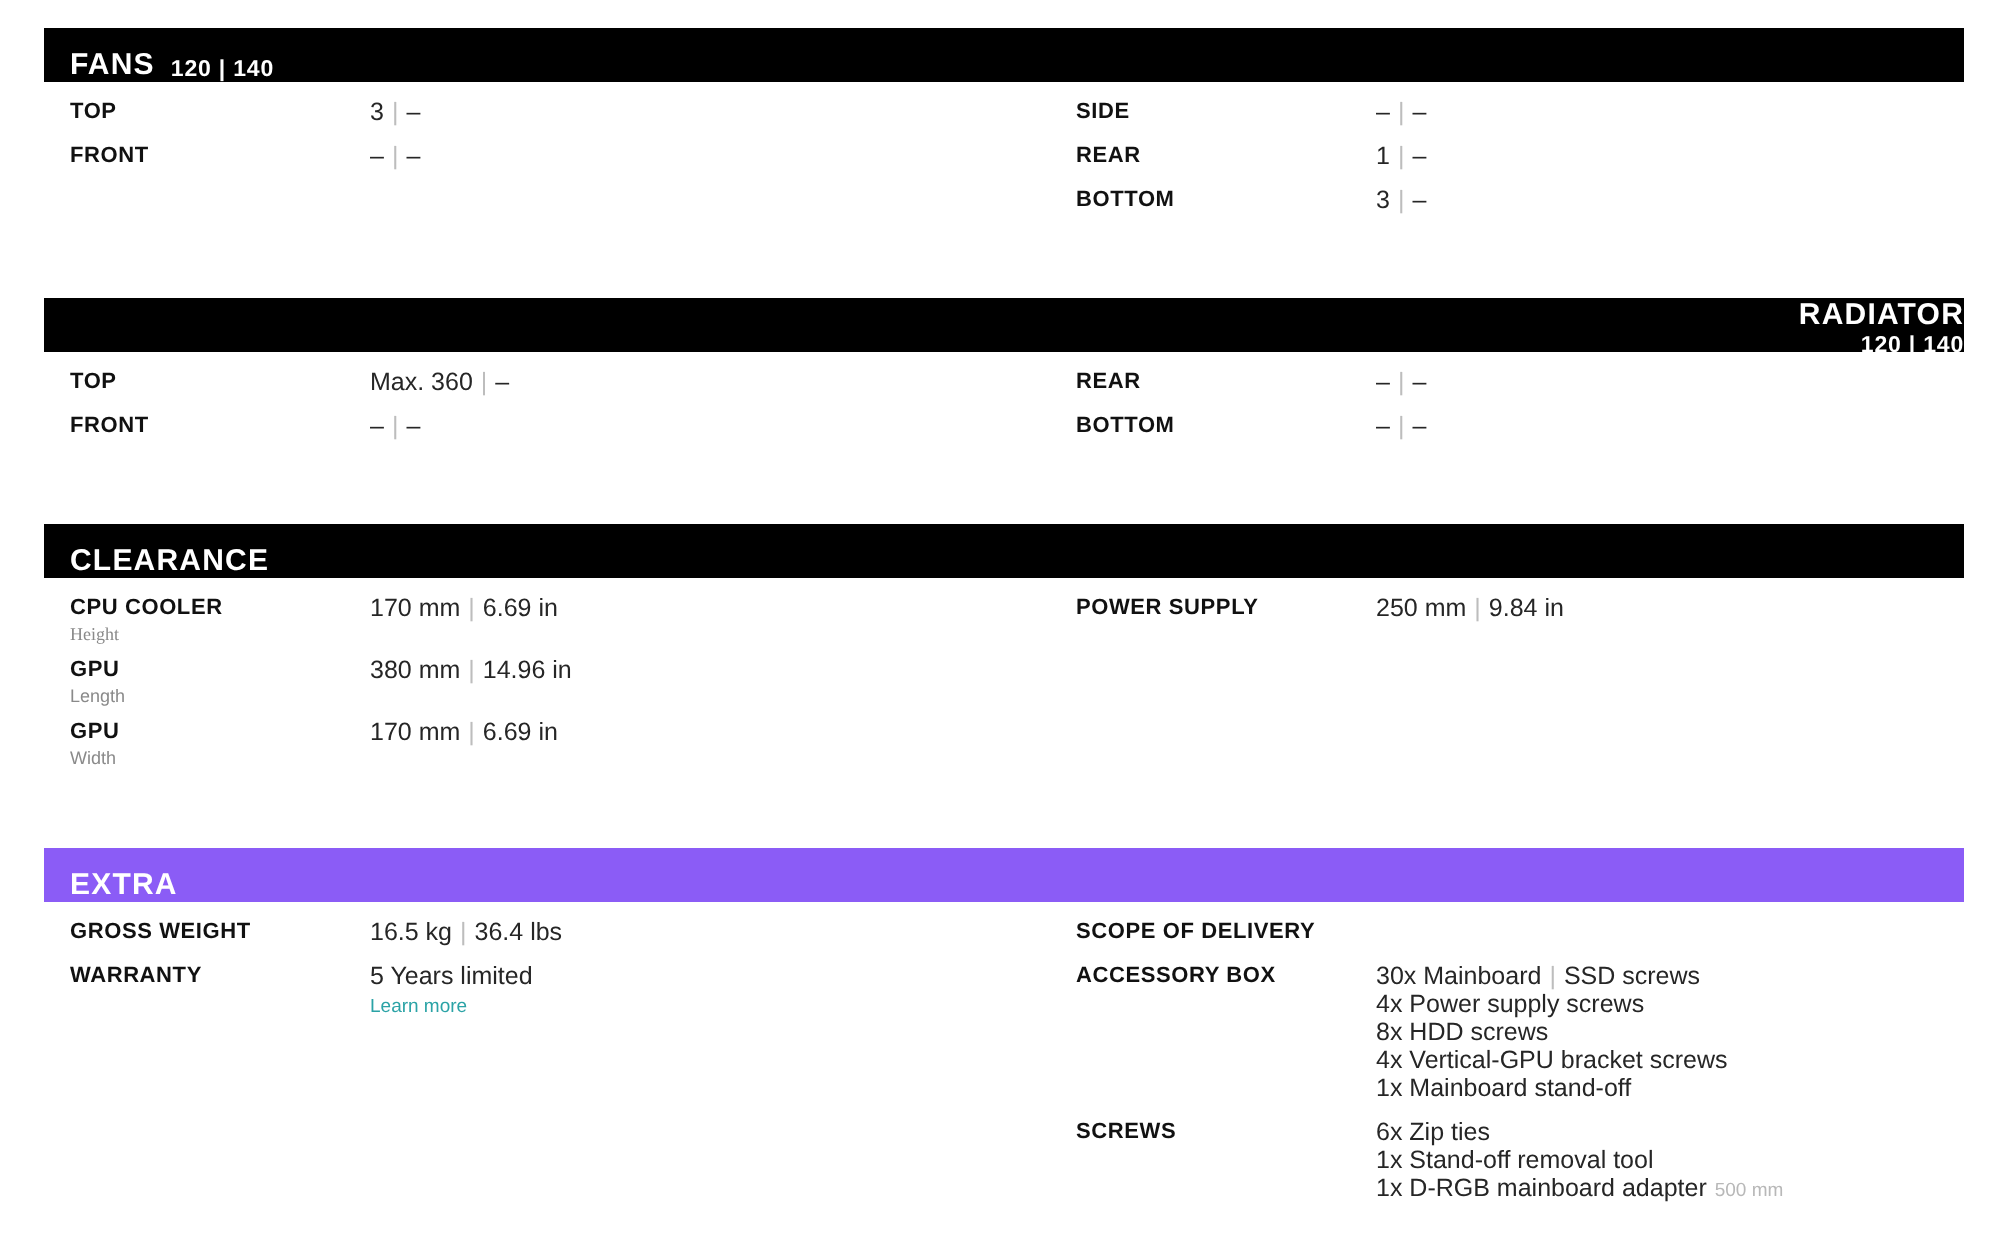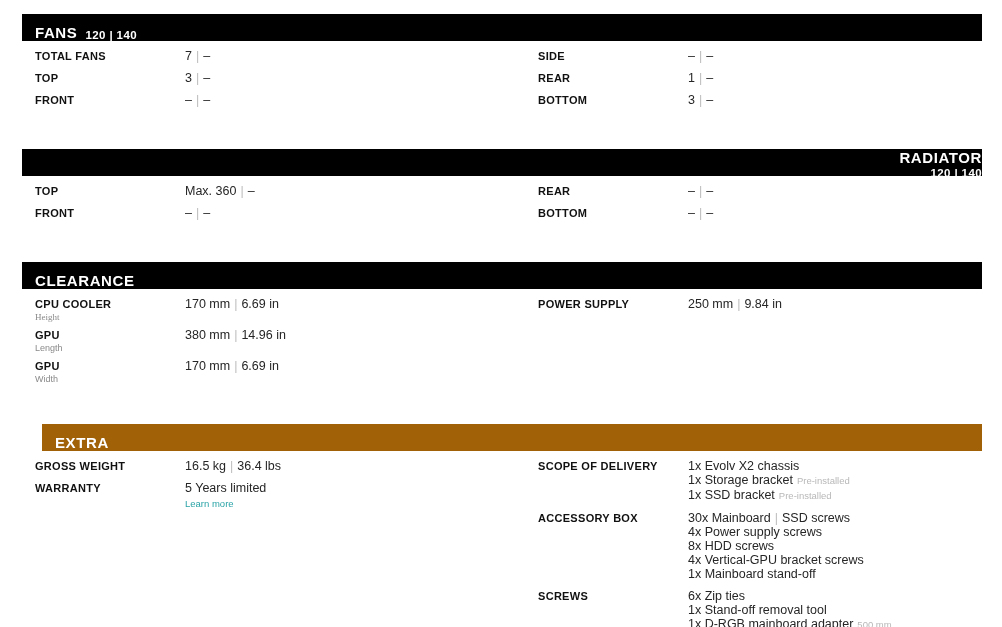--- a/index.html
+++ b/index.html
@@ -56,28 +56,20 @@
 <main class="sheet" id="sheet">
     <section class="section">
       <div class="bar" style="background: rgb(0, 0, 0); color: rgb(255, 255, 255);">
         <span class="bar-title">FANS</span>
         <span class="bar-sub">120 | 140</span>
       </div>
       <div class="content">
         <div class="col-left">
           <div class="spec-row">
             <div class="label-wrap">
-              <div class="spec-label" style="color: rgb(17, 17, 17);">TOTAL FANS</div>
-            </div>
-            <div class="spec-value" style="color: rgb(38, 38, 38);">
-              <div class="value-line"><span>7</span><span class="sep" style="color: rgb(189, 189, 189);">|</span><span>–</span></div>
-            </div>
-          </div>
-          <div class="spec-row">
-            <div class="label-wrap">
               <div class="spec-label" style="color: rgb(17, 17, 17);">TOP</div>
             </div>
             <div class="spec-value" style="color: rgb(38, 38, 38);">
               <div class="value-line"><span>3</span><span class="sep" style="color: rgb(189, 189, 189);">|</span><span>–</span></div>
             </div>
           </div>
           <div class="spec-row">
             <div class="label-wrap">
               <div class="spec-label" style="color: rgb(17, 17, 17);">FRONT</div>
             </div>
@@ -198,21 +190,21 @@
               <div class="spec-label" style="color: rgb(17, 17, 17);">POWER SUPPLY</div>
             </div>
             <div class="spec-value" style="color: rgb(38, 38, 38);">
               <div class="value-line"><span>250 mm</span><span class="sep" style="color: rgb(189, 189, 189);">|</span><span>9.84 in</span></div>
             </div>
           </div>
         </div>
       </div>
     </section>
     <section class="section">
-      <div class="bar" style="background: #a16207; color: rgb(255, 255, 255); margin-left: 20px;">
+      <div class="bar" style="background: #8b5cf6; color: rgb(255, 255, 255);">
         <span class="bar-title">EXTRA</span>
       </div>
       <div class="content">
         <div class="col-left">
           <div class="spec-row">
             <div class="label-wrap">
               <div class="spec-label" style="color: rgb(17, 17, 17);">GROSS WEIGHT</div>
             </div>
             <div class="spec-value" style="color: rgb(38, 38, 38);">
               <div class="value-line"><span>16.5 kg</span><span class="sep" style="color: rgb(189, 189, 189);">|</span><span>36.4 lbs</span></div>
@@ -225,25 +217,20 @@
             <div class="spec-value" style="color: rgb(38, 38, 38);">
               <div class="value-line"><span>5 Years limited</span></div>
               <div class="link-line"><span class="learn-more" style="color: rgb(43, 163, 166);">Learn more</span></div>
             </div>
           </div>
         </div>
         <div class="col-right">
           <div class="spec-row">
             <div class="label-wrap">
               <div class="spec-label" style="color: rgb(17, 17, 17);">SCOPE OF DELIVERY</div>
-            </div>
-            <div class="spec-value" style="color: rgb(38, 38, 38);">
-              <div class="value-line"><span>1x Evolv X2 chassis</span></div>
-              <div class="value-line"><span>1x Storage bracket</span><span class="note" style="color: rgb(184, 184, 184);">Pre-installed</span></div>
-              <div class="value-line"><span>1x SSD bracket</span><span class="note" style="color: rgb(184, 184, 184);">Pre-installed</span></div>
             </div>
           </div>
           <div class="spec-row">
             <div class="label-wrap">
               <div class="spec-label" style="color: rgb(17, 17, 17);">ACCESSORY BOX</div>
             </div>
             <div class="spec-value" style="color: rgb(38, 38, 38);">
               <div class="value-line"><span>30x Mainboard</span><span class="sep" style="color: rgb(189, 189, 189);">|</span><span>SSD screws</span></div>
               <div class="value-line"><span>4x Power supply screws</span></div>
               <div class="value-line"><span>8x HDD screws</span></div>

